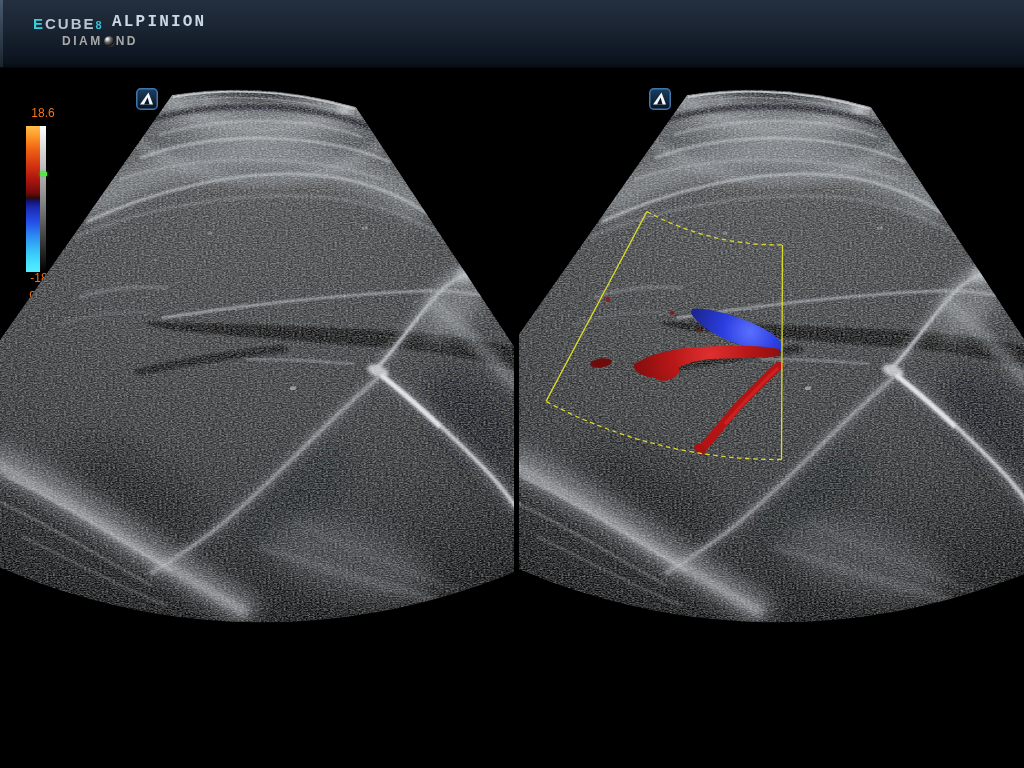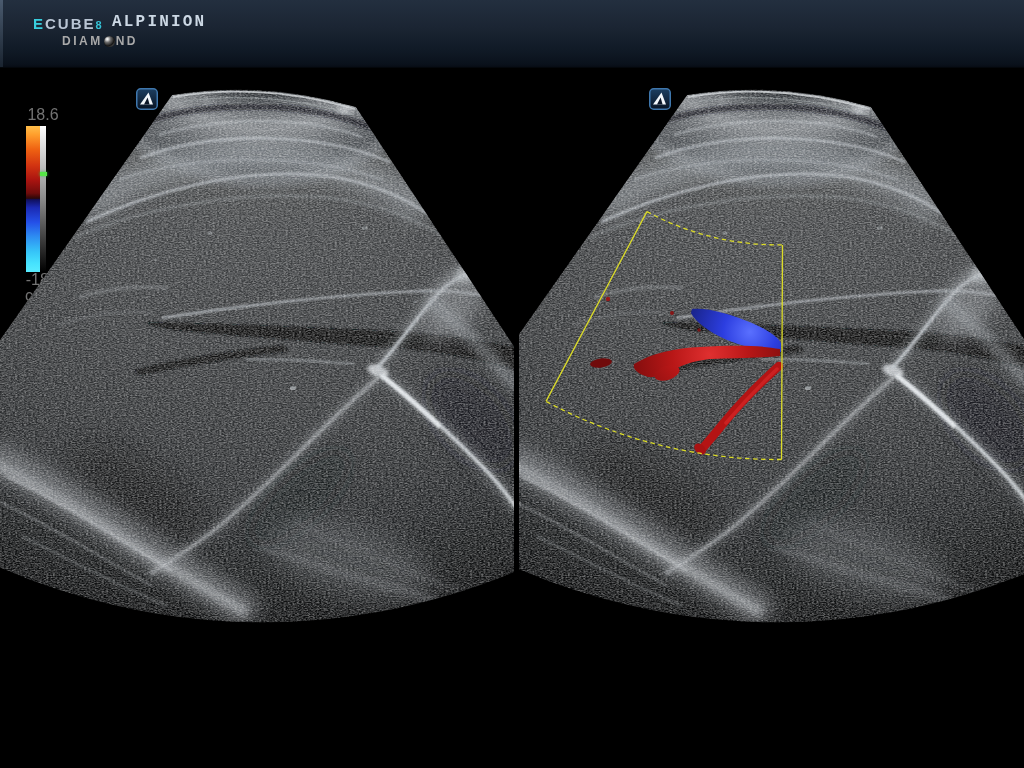--- a/index.html
+++ b/index.html
@@ -19,21 +19,21 @@
   .diamond{margin-top:4px;margin-left:-3px;font-size:12px;font-weight:600;letter-spacing:2.5px;color:#a9a9a9;
     display:flex;align-items:center;padding-left:32px;}
   .o-sphere{display:inline-block;width:11px;height:11px;border-radius:50%;margin:0 1px;
     background:radial-gradient(circle at 30% 28%,#ffffff 0%,#cfcfcf 12%,#6e6e6e 30%,#161616 62%,#7a7a7a 92%);
     box-shadow:0 0 1px #000 inset;}
   .alpinion{position:absolute;left:112px;top:13px;font-size:16px;font-weight:700;
     letter-spacing:2.2px;color:#ccd8e4;font-family:Liberation Mono, monospace;}
 
   
   .legend{position:absolute;left:0;top:0;}
-  .vel-label{position:absolute;color:#737373;font-size:16px;text-align:center;width:46px;
+  .vel-label{position:absolute;color:#f97316;font-size:12px;text-align:center;width:46px;
     text-shadow:0 0 2px #000;}
   .vel-max{left:20px;top:106px;}
   .vel-min{left:21px;top:271px;}
   .vel-unit{left:19px;top:287px;}
   .color-bar{position:absolute;left:26px;top:126px;width:14px;height:146px;
     background:linear-gradient(180deg,#ffbe4a 0%,#ff9e2c 6%,#ef6212 16%,#d23411 27%,#aa1410 37%,
       #6e0c0c 46%,#2d0707 49.5%,#10105e 50.5%,#1b2ab4 56%,#2450e8 66%,#2e8ef2 76%,
       #36c4f8 86%,#46e2fe 94%,#58ecff 100%);}
   .gray-bar{position:absolute;left:40px;top:126px;width:6px;height:146px;
     background:linear-gradient(180deg,#ffffff 0%,#8a8a8a 50%,#000000 100%);}

